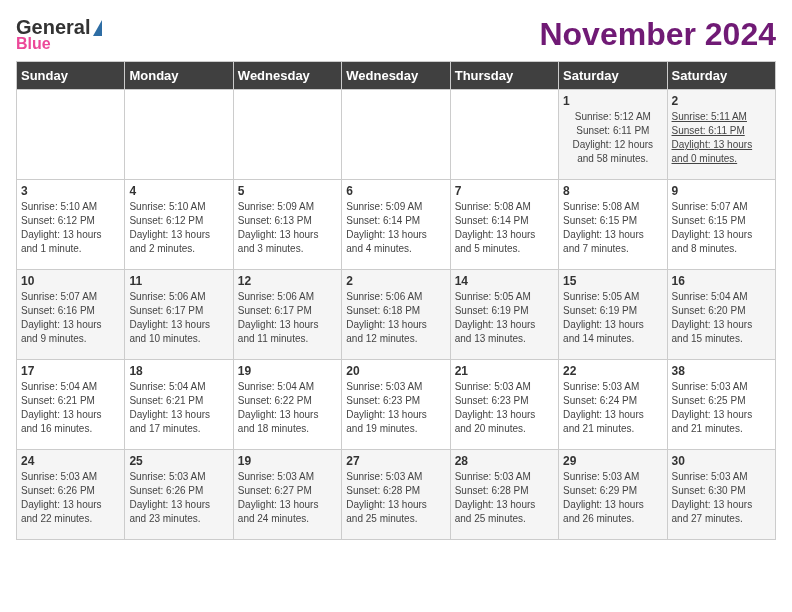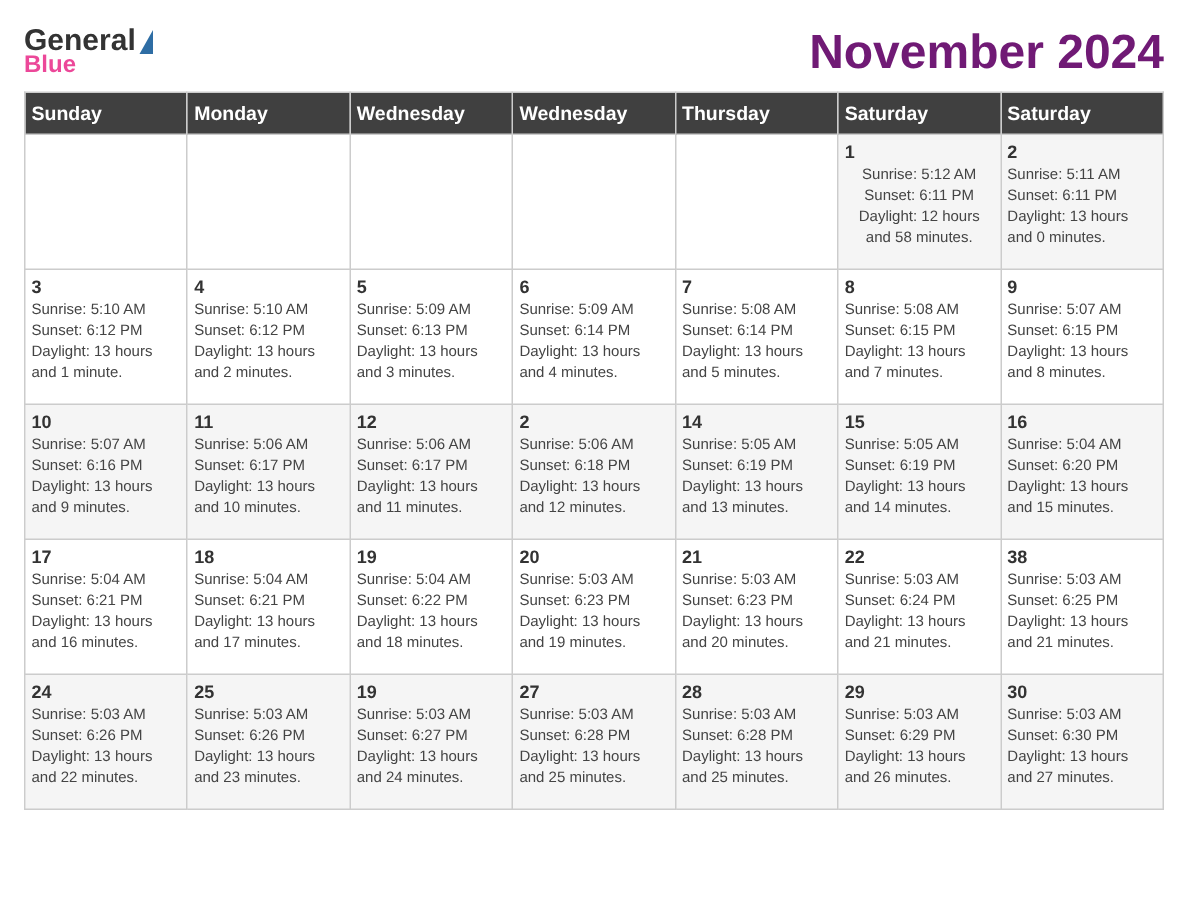--- a/index.html
+++ b/index.html
@@ -115,21 +115,21 @@
         <td class="empty-cell"></td>
         <td>
           <span class="day-number">1</span>
           <div class="day-detail" style="white-space: pre-line; text-align: center;">Sunrise: 5:12 AM
 Sunset: 6:11 PM
 Daylight: 12 hours
 and 58 minutes.</div>
         </td>
         <td>
           <span class="day-number">2</span>
-          <div class="day-detail" style="white-space: pre-line;">Sunrise: 5:11 AM
+          <div class="day-detail" style="white-space: pre-line; text-decoration: underline;">Sunrise: 5:11 AM
 Sunset: 6:11 PM
 Daylight: 13 hours
 and 0 minutes.</div>
         </td>
       </tr>
       <tr>
         <td>
           <span class="day-number">3</span>
           <div class="day-detail" style="white-space: pre-line;">Sunrise: 5:10 AM
 Sunset: 6:12 PM

